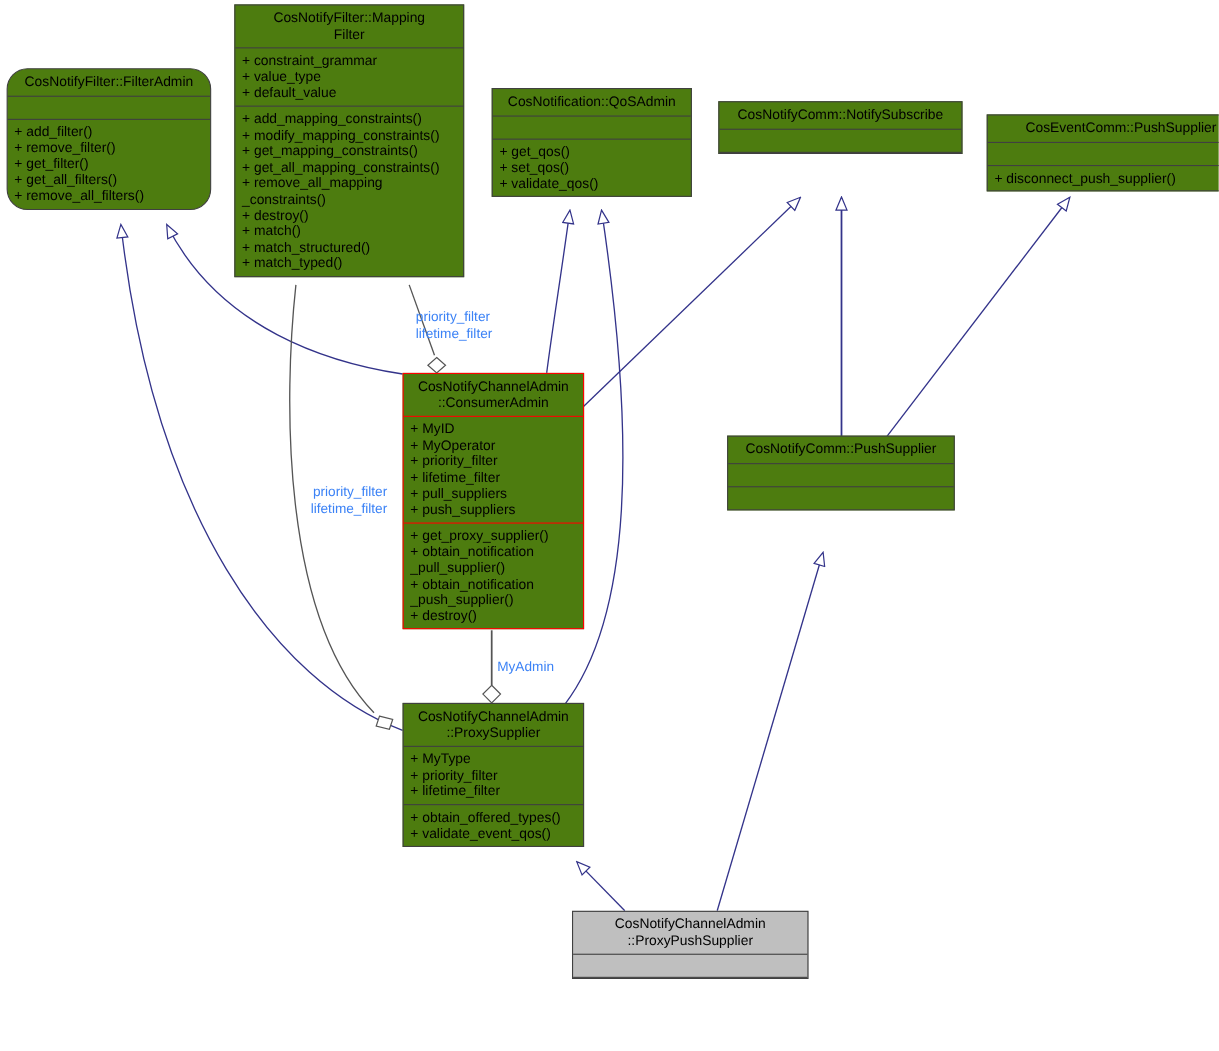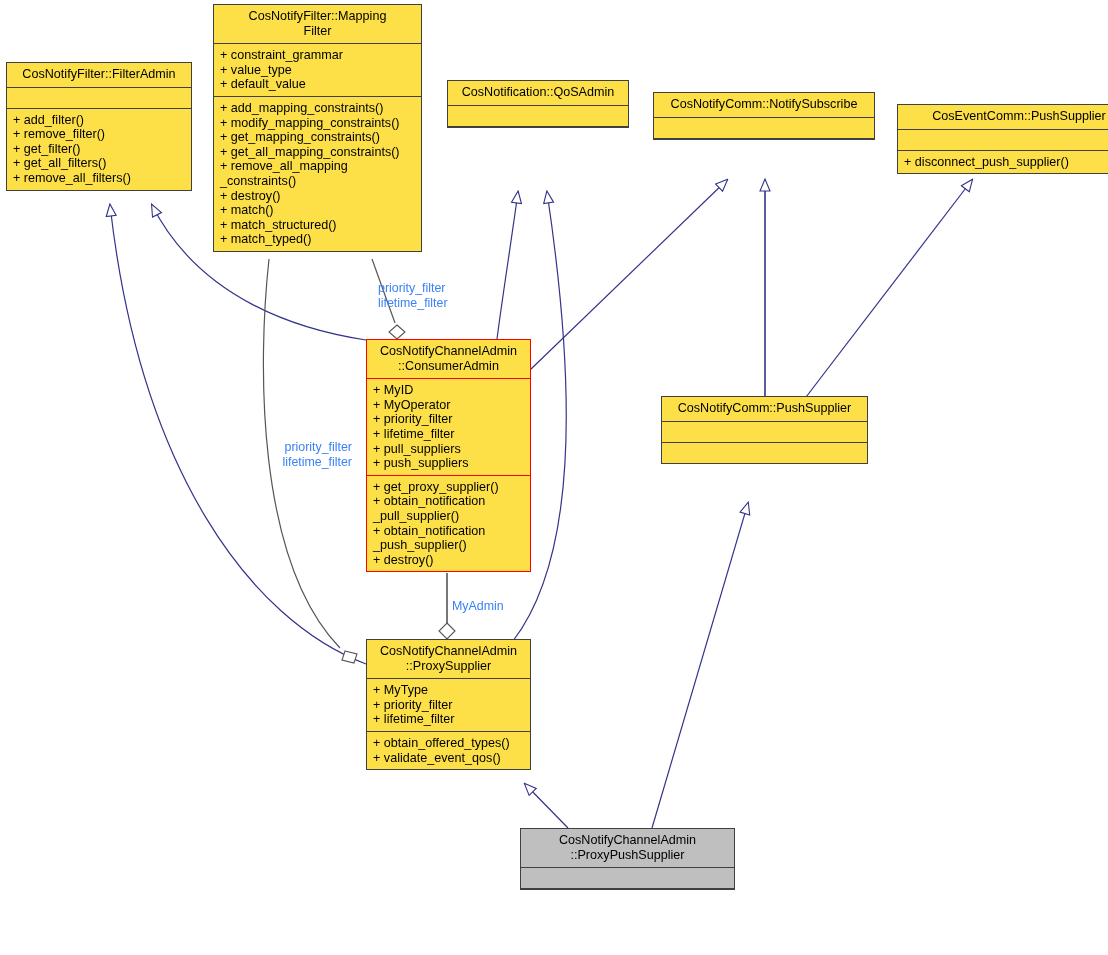--- a/index.html
+++ b/index.html
@@ -20,21 +20,21 @@
   svg.edges {
     position: absolute;
     left: 0;
     top: 0;
     width: 1108px;
     height: 955px;
   }
   .uml-box {
     position: absolute;
     box-sizing: border-box;
-    background: #fde047;
+    background: #4d7c0f;
     border: 1px solid #404040;
     font-size: 12.6px;
     line-height: 14.6px;
     color: #000000;
   }
   .uml-box.filled {
     background: #bfbfbf;
   }
   .uml-box.highlight {
     border: 1px solid #ff0000;
@@ -107,21 +107,21 @@
     <path d="M 372,259 L 395,323" fill="none" stroke="#555555" stroke-width="1.2"></path>
     <polygon points="397,325 405,332 397,339 389,332" fill="#ffffff" stroke="#555555" stroke-width="1.1"></polygon>
 
     <path d="M 269,259 C 258,360 255,560 340,648" fill="none" stroke="#555555" stroke-width="1.2"></path>
     <polygon points="345,651 357,654 354,663 342,660" fill="#ffffff" stroke="#555555" stroke-width="1.1"></polygon>
 
     <path d="M 447,573 L 447,623" fill="none" stroke="#555555" stroke-width="1.6"></path>
     <polygon points="447,623 455,631 447,639 439,631" fill="#ffffff" stroke="#555555" stroke-width="1.1"></polygon>
   </svg>
 
-  <div class="uml-box" style="left:6px; top:62px; width:186px;">
+  <div class="uml-box" style="left:6px; top:62px; width:186px;border-radius:19px;">
     <div class="uml-title">CosNotifyFilter::FilterAdmin</div>
     <div class="uml-sep"></div>
     <div class="uml-compartment empty"></div>
     <div class="uml-sep"></div>
     <div class="uml-compartment">
       <div class="uml-row">+ add_filter()</div>
       <div class="uml-row">+ remove_filter()</div>
       <div class="uml-row">+ get_filter()</div>
       <div class="uml-row">+ get_all_filters()</div>
       <div class="uml-row">+ remove_all_filters()</div>
@@ -150,20 +150,25 @@
       <div class="uml-row">+ match_structured()</div>
       <div class="uml-row">+ match_typed()</div>
     </div>
   </div>
 
   <div class="uml-box" style="left:447px; top:80px; width:182px;">
     <div class="uml-title">CosNotification::QoSAdmin</div>
     <div class="uml-sep"></div>
     <div class="uml-compartment empty"></div>
     <div class="uml-sep"></div>
+    <div class="uml-compartment">
+      <div class="uml-row">+ get_qos()</div>
+      <div class="uml-row">+ set_qos()</div>
+      <div class="uml-row">+ validate_qos()</div>
+    </div>
   </div>
 
   <div class="uml-box" style="left:653px; top:92px; width:222px;">
     <div class="uml-title">CosNotifyComm::NotifySubscribe</div>
     <div class="uml-sep"></div>
     <div class="uml-compartment empty"></div>
     <div class="uml-sep"></div>
   </div>
 
   <div class="uml-box" style="left:897px; top:104px; width:244px;">

